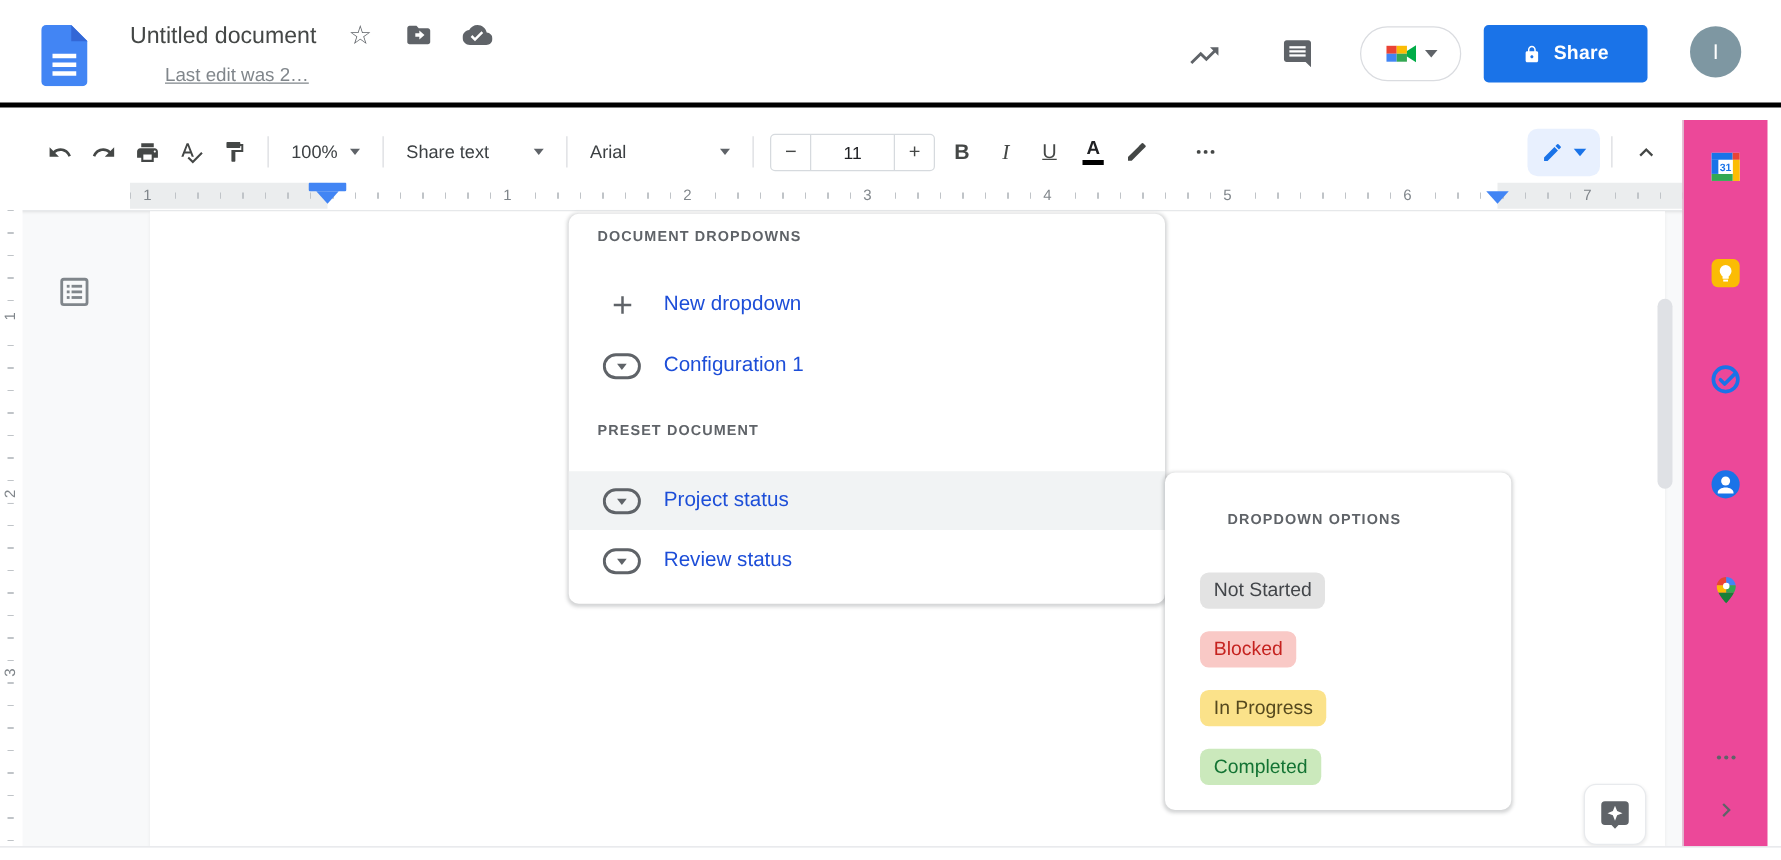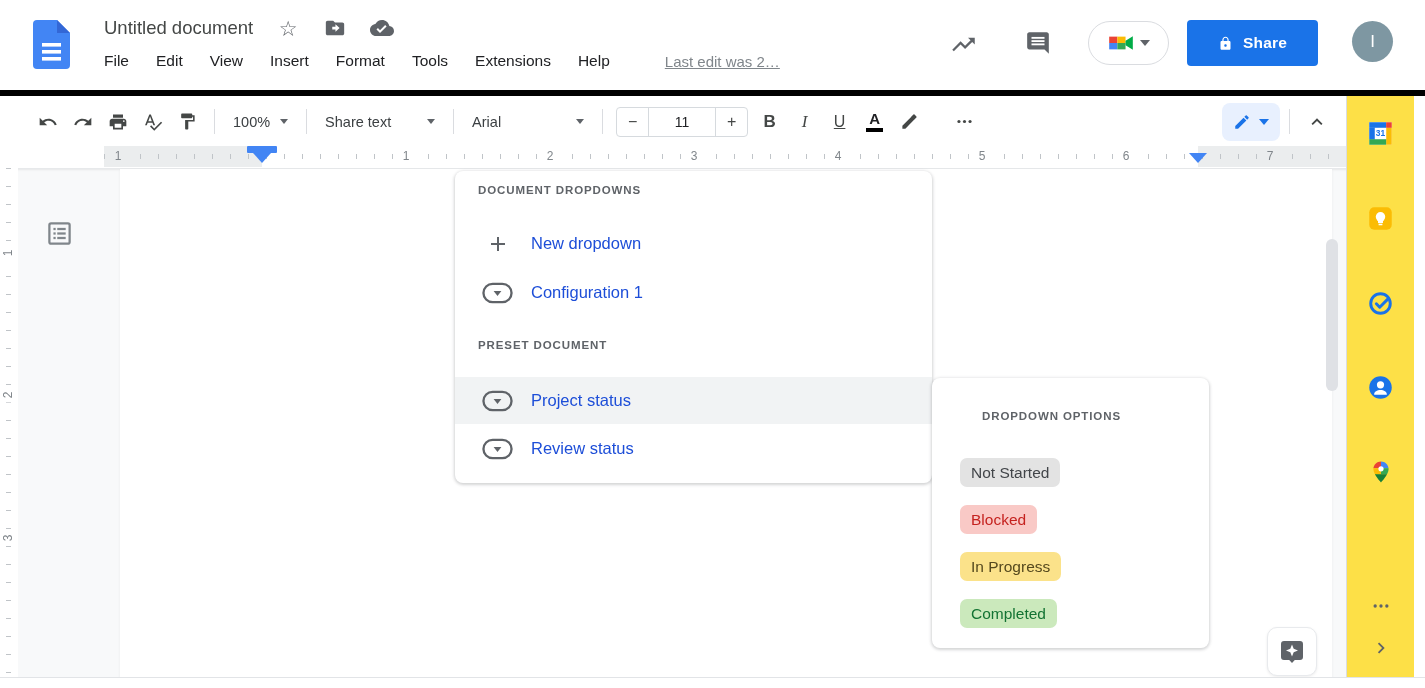--- a/index.html
+++ b/index.html
@@ -4,21 +4,21 @@
 <style>
   * { box-sizing: border-box; margin: 0; padding: 0; }
   html,body { width:1425px; height:688px; }
   body {
     position: relative; overflow: hidden; background:#fff;
     font-family: "Liberation Sans", "DejaVu Sans", sans-serif;
     color:#202124;
   }
 
   
-  .header { position:absolute; left:0; top:0; width:1425px; height:96px; background:#fff; border-bottom:6px solid #000000; z-index:5; }
+  .header { position:absolute; left:0; top:0; width:1425px; height:86px; background:#fff; border-bottom:4px solid #000000; z-index:5; }
   .docs-logo { position:absolute; left:33px; top:20px; width:37px; height:49px; }
   .header-left { position:absolute; left:104px; top:11px; }
   .title-line { display:flex; align-items:center; gap:23px; height:34px; }
   .doc-title { font-size:18.5px; color:#444746; }
   .title-icon { width:24px; height:24px; display:flex; align-items:center; justify-content:center; color:#5f6368; }
   .star-glyph { font-size:21px; line-height:1; color:#5f6368; }
   .menu-row { display:flex; align-items:center; gap:27px; margin-top:7px; font-size:15.5px; color:#202124; }
   .menu-item { cursor:default; }
   .last-edit { margin-left:28px; color:#80868b; font-size:15px; text-decoration:underline; white-space:nowrap; }
   .hdr-icon-btn { position:absolute; width:30px; height:30px; display:flex; align-items:center; justify-content:center; color:#5f6368; }
@@ -79,21 +79,21 @@
   .section-label { position:absolute; left:23px; font-size:11.5px; font-weight:bold; letter-spacing:.9px; color:#5f6368; }
   .dd-row { position:absolute; left:0; width:100%; height:49px; display:flex; align-items:center; padding-left:27px; gap:18px; }
   .dd-row .icon-cell { width:31px; display:flex; align-items:center; justify-content:center; color:#5f6368; flex:0 0 auto; }
   .dd-label { font-size:16.5px; color:#1d4ed8; }
   .dd-row.sel { background:#f1f3f4; height:47px; }
   .chip { position:absolute; left:28px; height:29px; line-height:29px; border-radius:7px; padding:0 11px; font-size:15.5px; white-space:nowrap; }
 
   .explore-btn { position:absolute; left:1267px; top:458px; width:50px; height:49px; background:#fff; border:1px solid #e8eaed; border-radius:10px; box-shadow:0 1px 3px rgba(0,0,0,.08); display:flex; align-items:center; justify-content:center; }
 
   
-  .side-rail { position:absolute; left:1346px; top:96px; width:68px; height:592px; background:#fde047; border-left:1px solid #dadce0; z-index:6; }
+  .side-rail { position:absolute; left:1346px; top:96px; width:68px; height:592px; background:#ec4899; border-left:1px solid #dadce0; z-index:6; }
   .rail-icon { position:absolute; left:50%; transform:translateX(-50%); width:28px; height:28px; display:flex; align-items:center; justify-content:center; }
   .rail-more { color:#5f6368; }
   .bottom-strip { position:absolute; left:0; top:677px; width:1425px; height:11px; background:#fff; border-top:1px solid #e2e4e7; z-index:7; }
 </style>
 </head>
 <body>
 
 <div class="header">
   <svg class="docs-logo" viewBox="0 0 37 49">
     <path d="M4 0 H24 L37 13 V45 a4 4 0 0 1 -4 4 H4 a4 4 0 0 1 -4 -4 V4 a4 4 0 0 1 4-4 Z" fill="#4285f4"></path>
@@ -112,30 +112,20 @@
             <path d="M20 6h-8l-2-2H4c-1.1 0-2 .9-2 2v12c0 1.1.9 2 2 2h16c1.1 0 2-.9 2-2V8c0-1.1-.9-2-2-2zm-7.5 10v-2.5H9v-3h3.5V8l4.5 4-4.5 4z"></path>
           </svg>
       </span>
       <span class="title-icon">
         <svg width="24" height="24" viewBox="0 0 24 24" fill="currentColor">
             <path d="M19.35 10.04C18.67 6.59 15.64 4 12 4 9.11 4 6.6 5.64 5.35 8.04 2.34 8.36 0 10.91 0 14c0 3.31 2.69 6 6 6h13c2.76 0 5-2.24 5-5 0-2.64-2.05-4.78-4.65-4.96zM10 17l-3.5-3.5 1.41-1.41L10 14.17 15.18 9l1.41 1.41L10 17z"></path>
           </svg>
       </span>
     </div>
     <div class="menu-row">
-      <span style="display:flex;gap:27px;">
-          <span class="menu-item">File</span>
-          <span class="menu-item">Edit</span>
-          <span class="menu-item">View</span>
-          <span class="menu-item">Insert</span>
-          <span class="menu-item">Format</span>
-          <span class="menu-item">Tools</span>
-          <span class="menu-item">Extensions</span>
-          <span class="menu-item">Help</span>
-        </span>
       <span class="last-edit">Last edit was 2…</span>
     </div>
   </div>
 
   <span class="hdr-icon-btn" style="left:948px;top:29px;">
     <svg width="27" height="27" viewBox="0 0 24 24" fill="currentColor">
         <path d="M16 6l2.29 2.29-4.88 4.88-4-4L2 16.59 3.41 18l6-6 4 4 6.3-6.29L22 12V6z"></path>
       </svg>
   </span>
   <span class="hdr-icon-btn" style="left:1023px;top:28px;">

